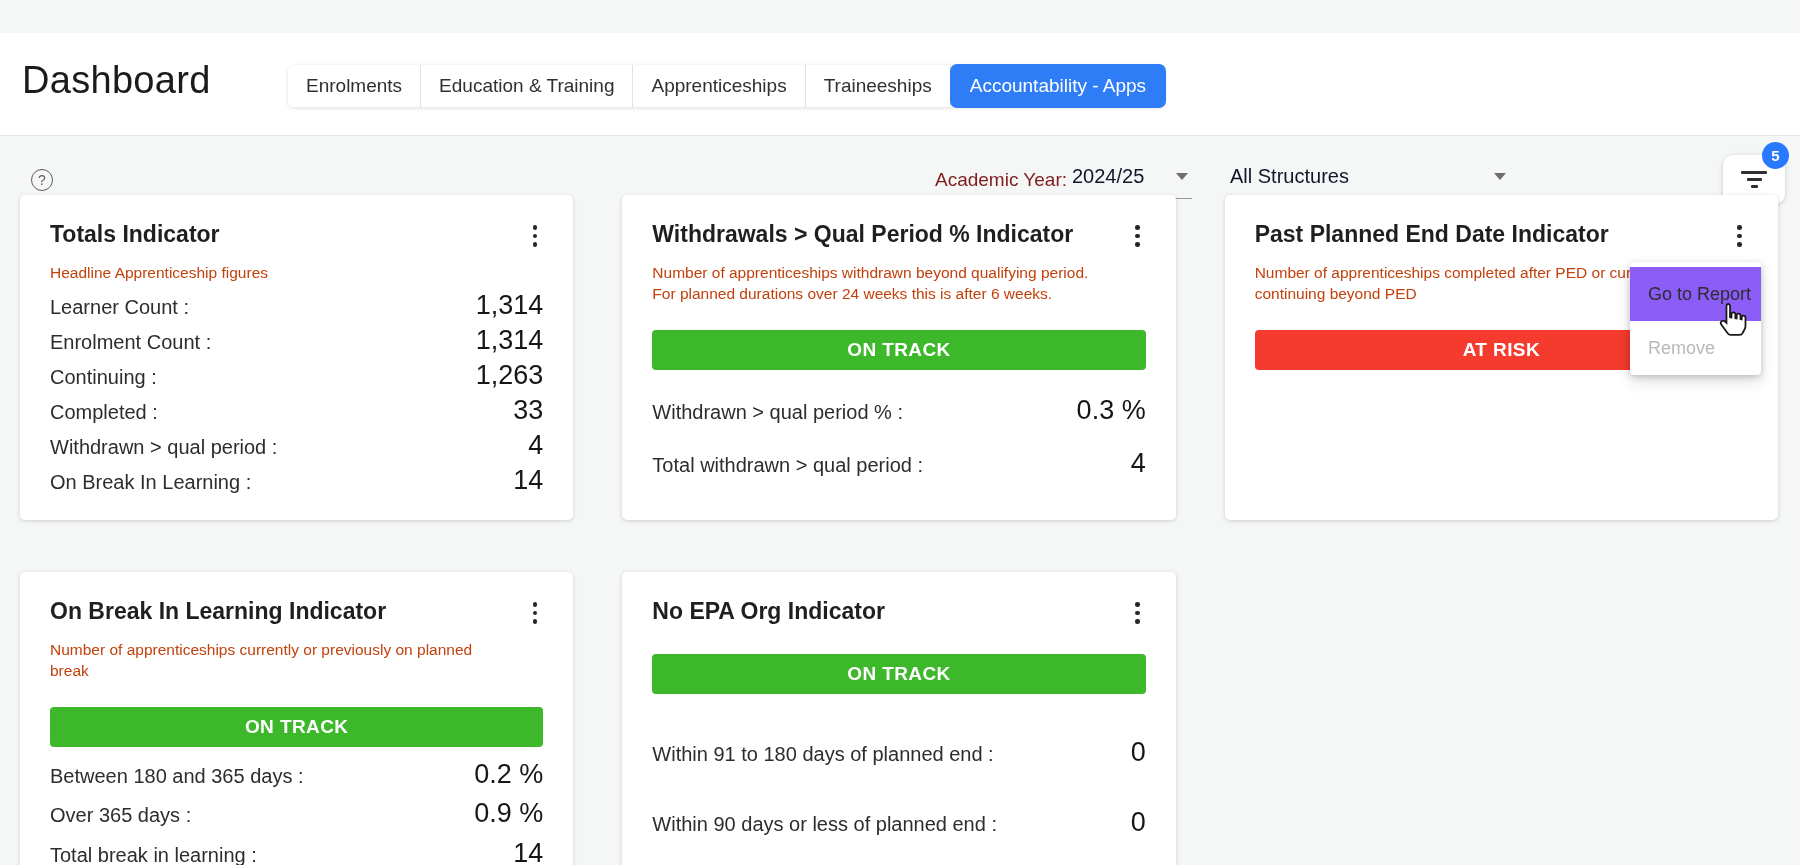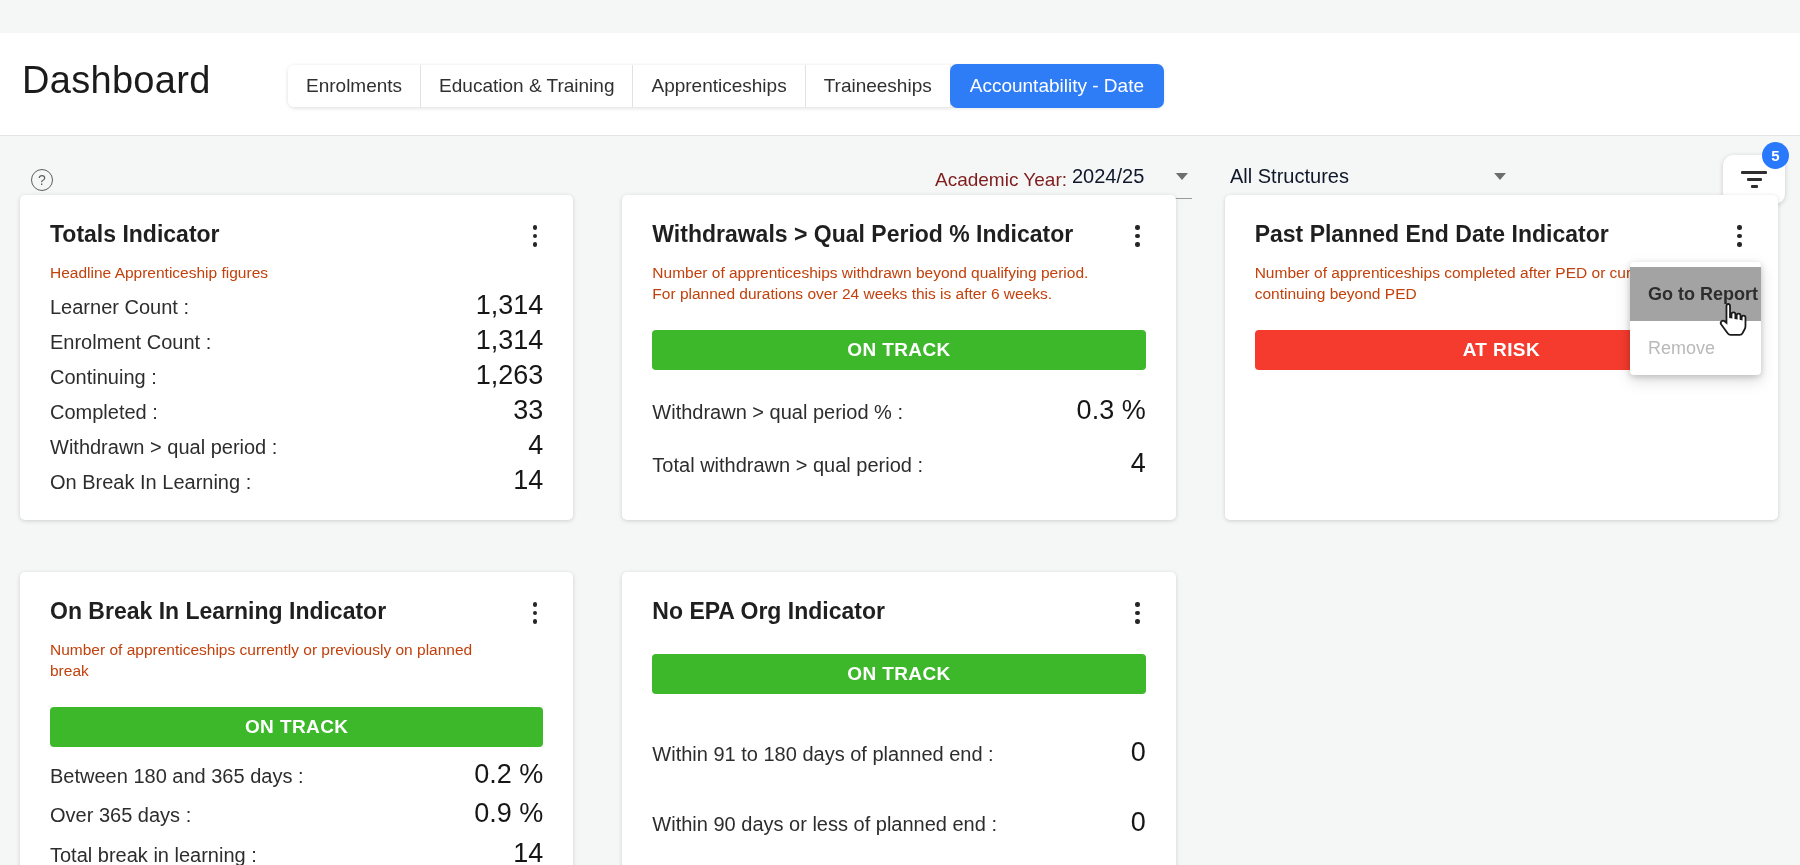--- a/index.html
+++ b/index.html
@@ -127,38 +127,38 @@
   
   .ctx-menu {
     position:absolute; left:1630px; top:262px; width:131px; z-index:20;
     background:#fff; border-radius:4px; padding-top:5px; overflow:hidden;
     box-shadow:0 2px 6px rgba(0,0,0,.18), 0 6px 16px rgba(0,0,0,.13);
   }
   .menu-item {
     height:54px; display:flex; align-items:center; padding:0 18px;
     font-size:18px; color:#2d2d2d; white-space:nowrap; cursor:pointer;
   }
-  .menu-item.hovered  { background:#a3a3a3;font-weight:bold; }
+  .menu-item.hovered  { background:#8b5cf6; }
   .menu-item.disabled { color:#b9b9b9; cursor:default; }
 
   .hand-cursor { position:absolute; left:1714px; top:300px; width:38px; height:38px; z-index:30; }
 </style>
 </head>
 <body>
 
 <div class="app" style="--accent: #2e7cf6; --badge: #2979ff;">
 
   <header class="header">
     <div class="page-title">Dashboard</div>
     <nav class="tabs">
         <div class="tab">Enrolments</div>
         <div class="tab">Education &amp; Training</div>
         <div class="tab">Apprenticeships</div>
         <div class="tab">Traineeships</div>
-        <div class="tab active">Accountability - Date</div>
+        <div class="tab active">Accountability - Apps</div>
       </nav>
   </header>
 
   <div class="toolbar">
     <div class="help-icon">?</div>
 
     <span class="ay-label">Academic Year:</span>
 
     <div class="select ay">
       <span class="val">2024/25</span>

